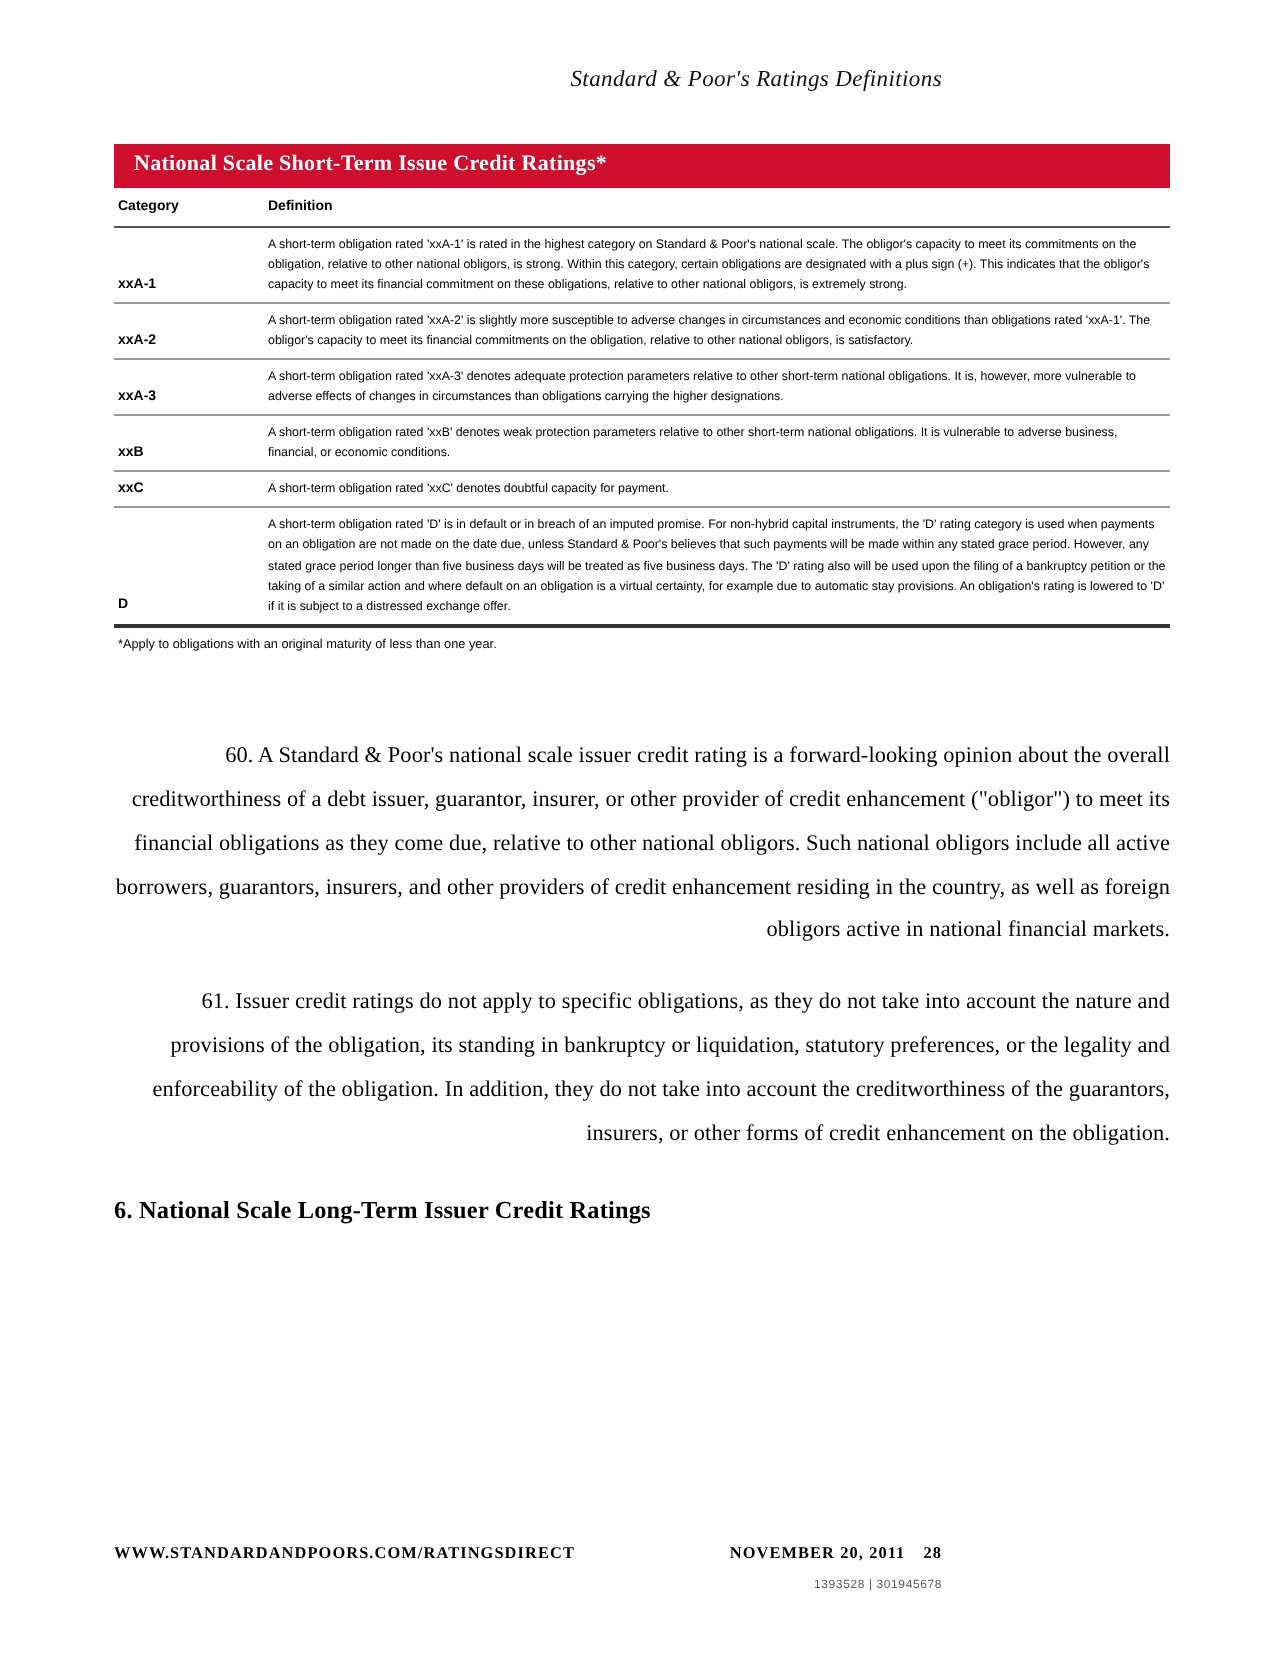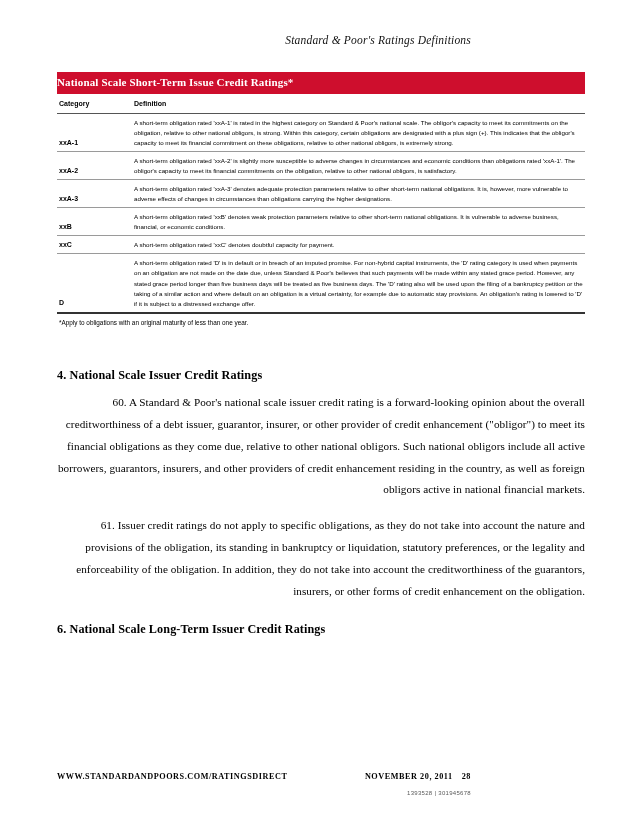--- a/index.html
+++ b/index.html
@@ -49,21 +49,21 @@
     color: #000;
     margin-bottom: 4px;
     letter-spacing: 0.1px;
   }
   .table-titlebar {
     background: #CE0E2D;
     color: #ffffff;
     font-family: "Liberation Serif", serif;
     font-weight: bold;
     font-size: 11px;
-    padding: 4px 6px 5px 0;
+    padding: 4px 6px 5px 10px;
     letter-spacing: 0.15px;
     line-height: 1.15;
   }
   table.ratings {
     width: 100%;
     border-collapse: collapse;
     font-family: "Liberation Sans", sans-serif;
     font-size: 6.2px;
     line-height: 1.62;
     color: #000;
@@ -203,21 +203,20 @@
           <td class="cat">D</td>
           <td class="def">A short-term obligation rated 'D' is in default or in breach of an imputed promise. For non-hybrid capital instruments, the 'D' rating category is used when payments on an obligation are not made on the date due, unless Standard &amp; Poor's believes that such payments will be made within any stated grace period. However, any stated grace period longer than five business days will be treated as five business days. The 'D' rating also will be used upon the filing of a bankruptcy petition or the taking of a similar action and where default on an obligation is a virtual certainty, for example due to automatic stay provisions. An obligation's rating is lowered to 'D' if it is subject to a distressed exchange offer.</td>
         </tr>
       </tbody>
     </table>
 
     <div class="table-footnote">*Apply to obligations with an original maturity of less than one year.</div>
   </div>
 
   <div class="body-content">
-    <h2 class="section-heading">4. National Scale Issuer Credit Ratings</h2>
     <p class="para">60. A Standard &amp; Poor's national scale issuer credit rating is a forward-looking opinion about the overall creditworthiness of a debt issuer, guarantor, insurer, or other provider of credit enhancement ("obligor") to meet its financial obligations as they come due, relative to other national obligors. Such national obligors include all active borrowers, guarantors, insurers, and other providers of credit enhancement residing in the country, as well as foreign obligors active in national financial markets.</p>
     <p class="para">61. Issuer credit ratings do not apply to specific obligations, as they do not take into account the nature and provisions of the obligation, its standing in bankruptcy or liquidation, statutory preferences, or the legality and enforceability of the obligation. In addition, they do not take into account the creditworthiness of the guarantors, insurers, or other forms of credit enhancement on the obligation.</p>
     <h2 class="section-heading spaced">6. National Scale Long-Term Issuer Credit Ratings</h2>
   </div>
 
   <div class="footer">
     <div class="footer-row">
       <span>WWW.STANDARDANDPOORS.COM/RATINGSDIRECT</span>
       <span class="footer-right">
         <span>NOVEMBER 20, 2011</span><span class="pagenum">28</span>

